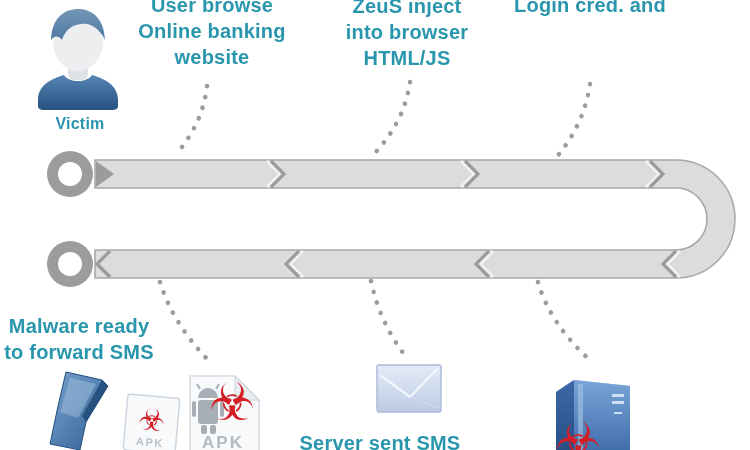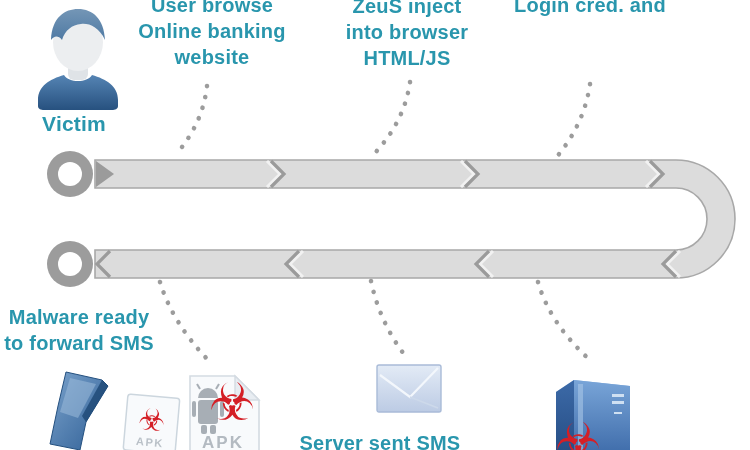--- a/index.html
+++ b/index.html
@@ -151,21 +151,21 @@
   </div>
   <div class="lbl" style="left:327px;top:-7px;width:160px">
     <span>ZeuS inject</span>
     <span>into browser</span>
     <span>HTML/JS</span>
   </div>
   <div class="lbl" style="left:492px;top:-8px;width:196px">
     <span>Login cred. and</span>
   </div>
 
-  <div class="lbl single" style="left:14px;top:111px;width:120px;font-size:21px">Victim</div>
+  <div class="lbl single" style="left:20px;top:111px;width:120px;font-size:16px">Victim</div>
 
-  <div class="lbl" style="left:0px;top:304px;width:158px">
+  <div class="lbl" style="left:0px;top:313px;width:158px">
     <span>Malware ready</span>
     <span>to forward SMS</span>
   </div>
 
   <div class="lbl single" style="left:295px;top:430px;width:170px">Server sent SMS</div>
 </div>
 
 </body></html>

